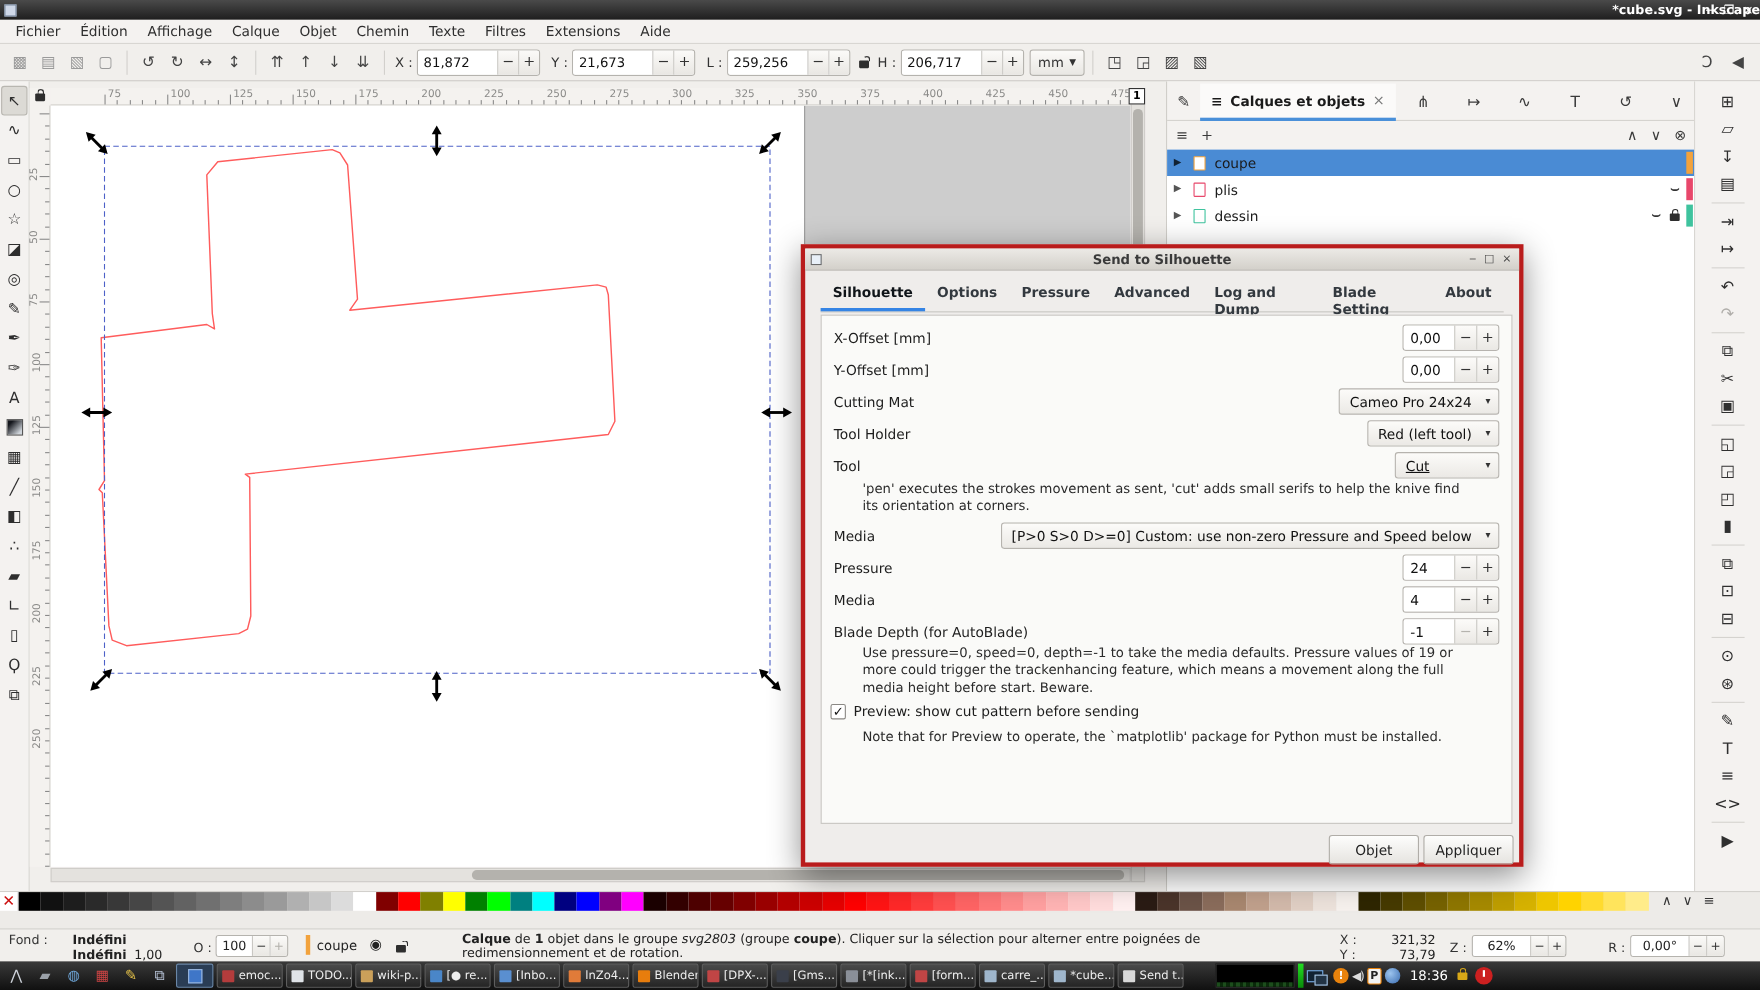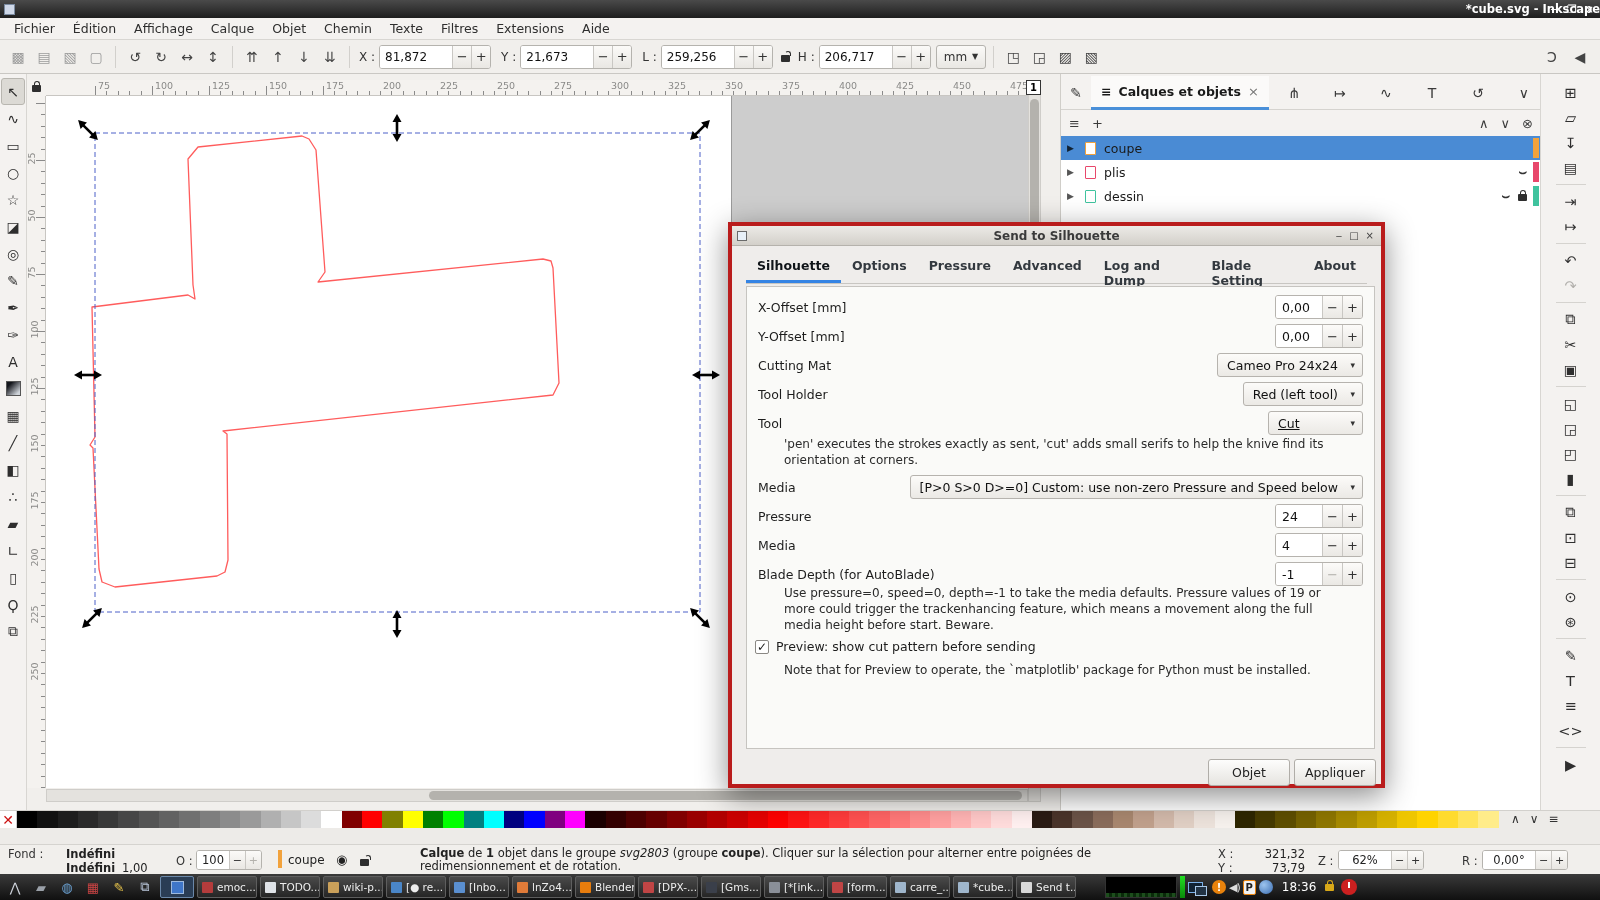--- a/index.html
+++ b/index.html
@@ -666,21 +666,21 @@
     </div>
 
     <div class="drow" style="top:124px;">
       <span class="dlabel">Tool</span>
       <div class="ddrop" style="min-width:95px;text-decoration:underline;">
         <span>Cut</span>
         <span class="arrow">▾</span>
       </div>
     </div>
 
-    <div class="dhelp" style="top:150px;">'pen' executes the strokes exactly as sent, 'cut' adds small serifs to help the knive find its orientation at corners.</div>
+    <div class="dhelp" style="top:150px;">'pen' executes the strokes movement as sent, 'cut' adds small serifs to help the knive find its orientation at corners.</div>
 
     <div class="drow" style="top:188px;">
       <span class="dlabel">Media</span>
       <div class="ddrop">
         <span>[P&gt;0 S&gt;0 D&gt;=0] Custom: use non-zero Pressure and Speed below</span>
         <span class="arrow">▾</span>
       </div>
     </div>
 
     <div class="drow" style="top:217px;">

